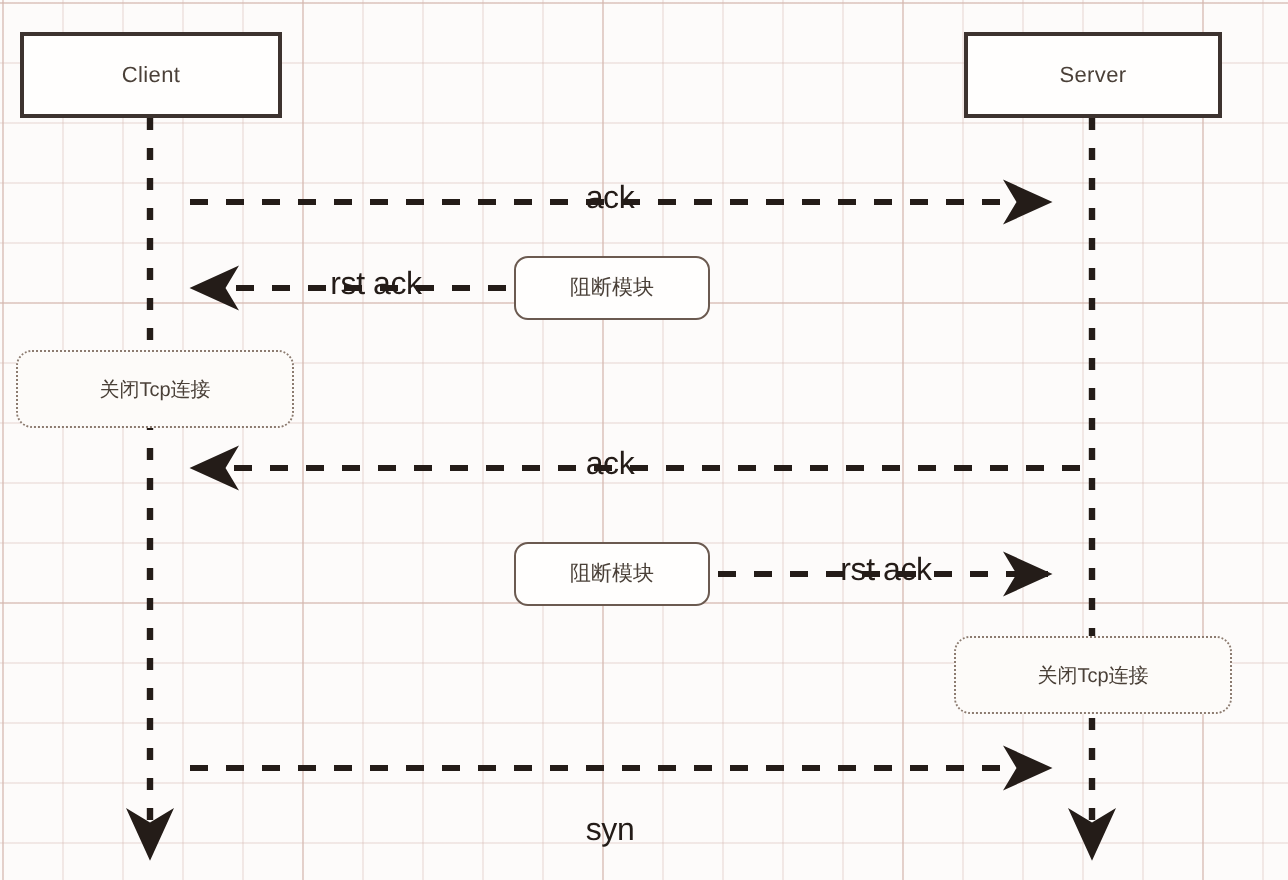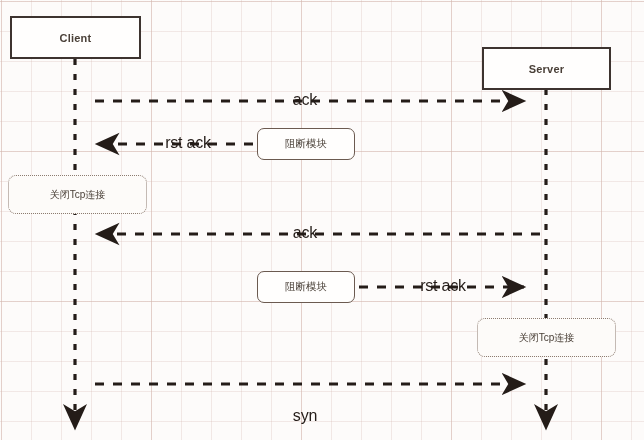--- a/index.html
+++ b/index.html
@@ -37,21 +37,20 @@
     border: 2px solid #3d332f;
     display: flex;
     align-items: center;
     justify-content: center;
   }
   .actor-label {
     font-size: 11px;
     color: #4a4038;
     letter-spacing: 0.2px;
     white-space: nowrap;
-    font-weight: bold;
   }
 
   
   .module-box {
     position: absolute;
     box-sizing: border-box;
     background: #fffefd;
     border: 1.5px solid #6b5a50;
     border-radius: 7px;
     display: flex;
@@ -125,21 +124,21 @@
       <line x1="359" y1="287" x2="524" y2="287" stroke="#241c18" stroke-width="3" stroke-dasharray="9 9" marker-end="url(#arrow-right)"></line>
 
       <line x1="95" y1="384" x2="524" y2="384" stroke="#241c18" stroke-width="3" stroke-dasharray="9 9" marker-end="url(#arrow-right)"></line>
     </g>
   </svg>
 
   <div class="actor-box" style="left:10px; top:16px; width:131px; height:43px;">
     <span class="actor-label">Client</span>
   </div>
 
-  <div class="actor-box" style="left:482px; top:16px; width:129px; height:43px;margin-top:31px;">
+  <div class="actor-box" style="left:482px; top:16px; width:129px; height:43px;">
     <span class="actor-label">Server</span>
   </div>
 
   <div class="module-box" style="left:257px; top:128px; width:98px; height:32px;">
     <span class="module-label">阻断模块</span>
   </div>
 
   <div class="module-box" style="left:257px; top:271px; width:98px; height:32px;">
     <span class="module-label">阻断模块</span>
   </div>

